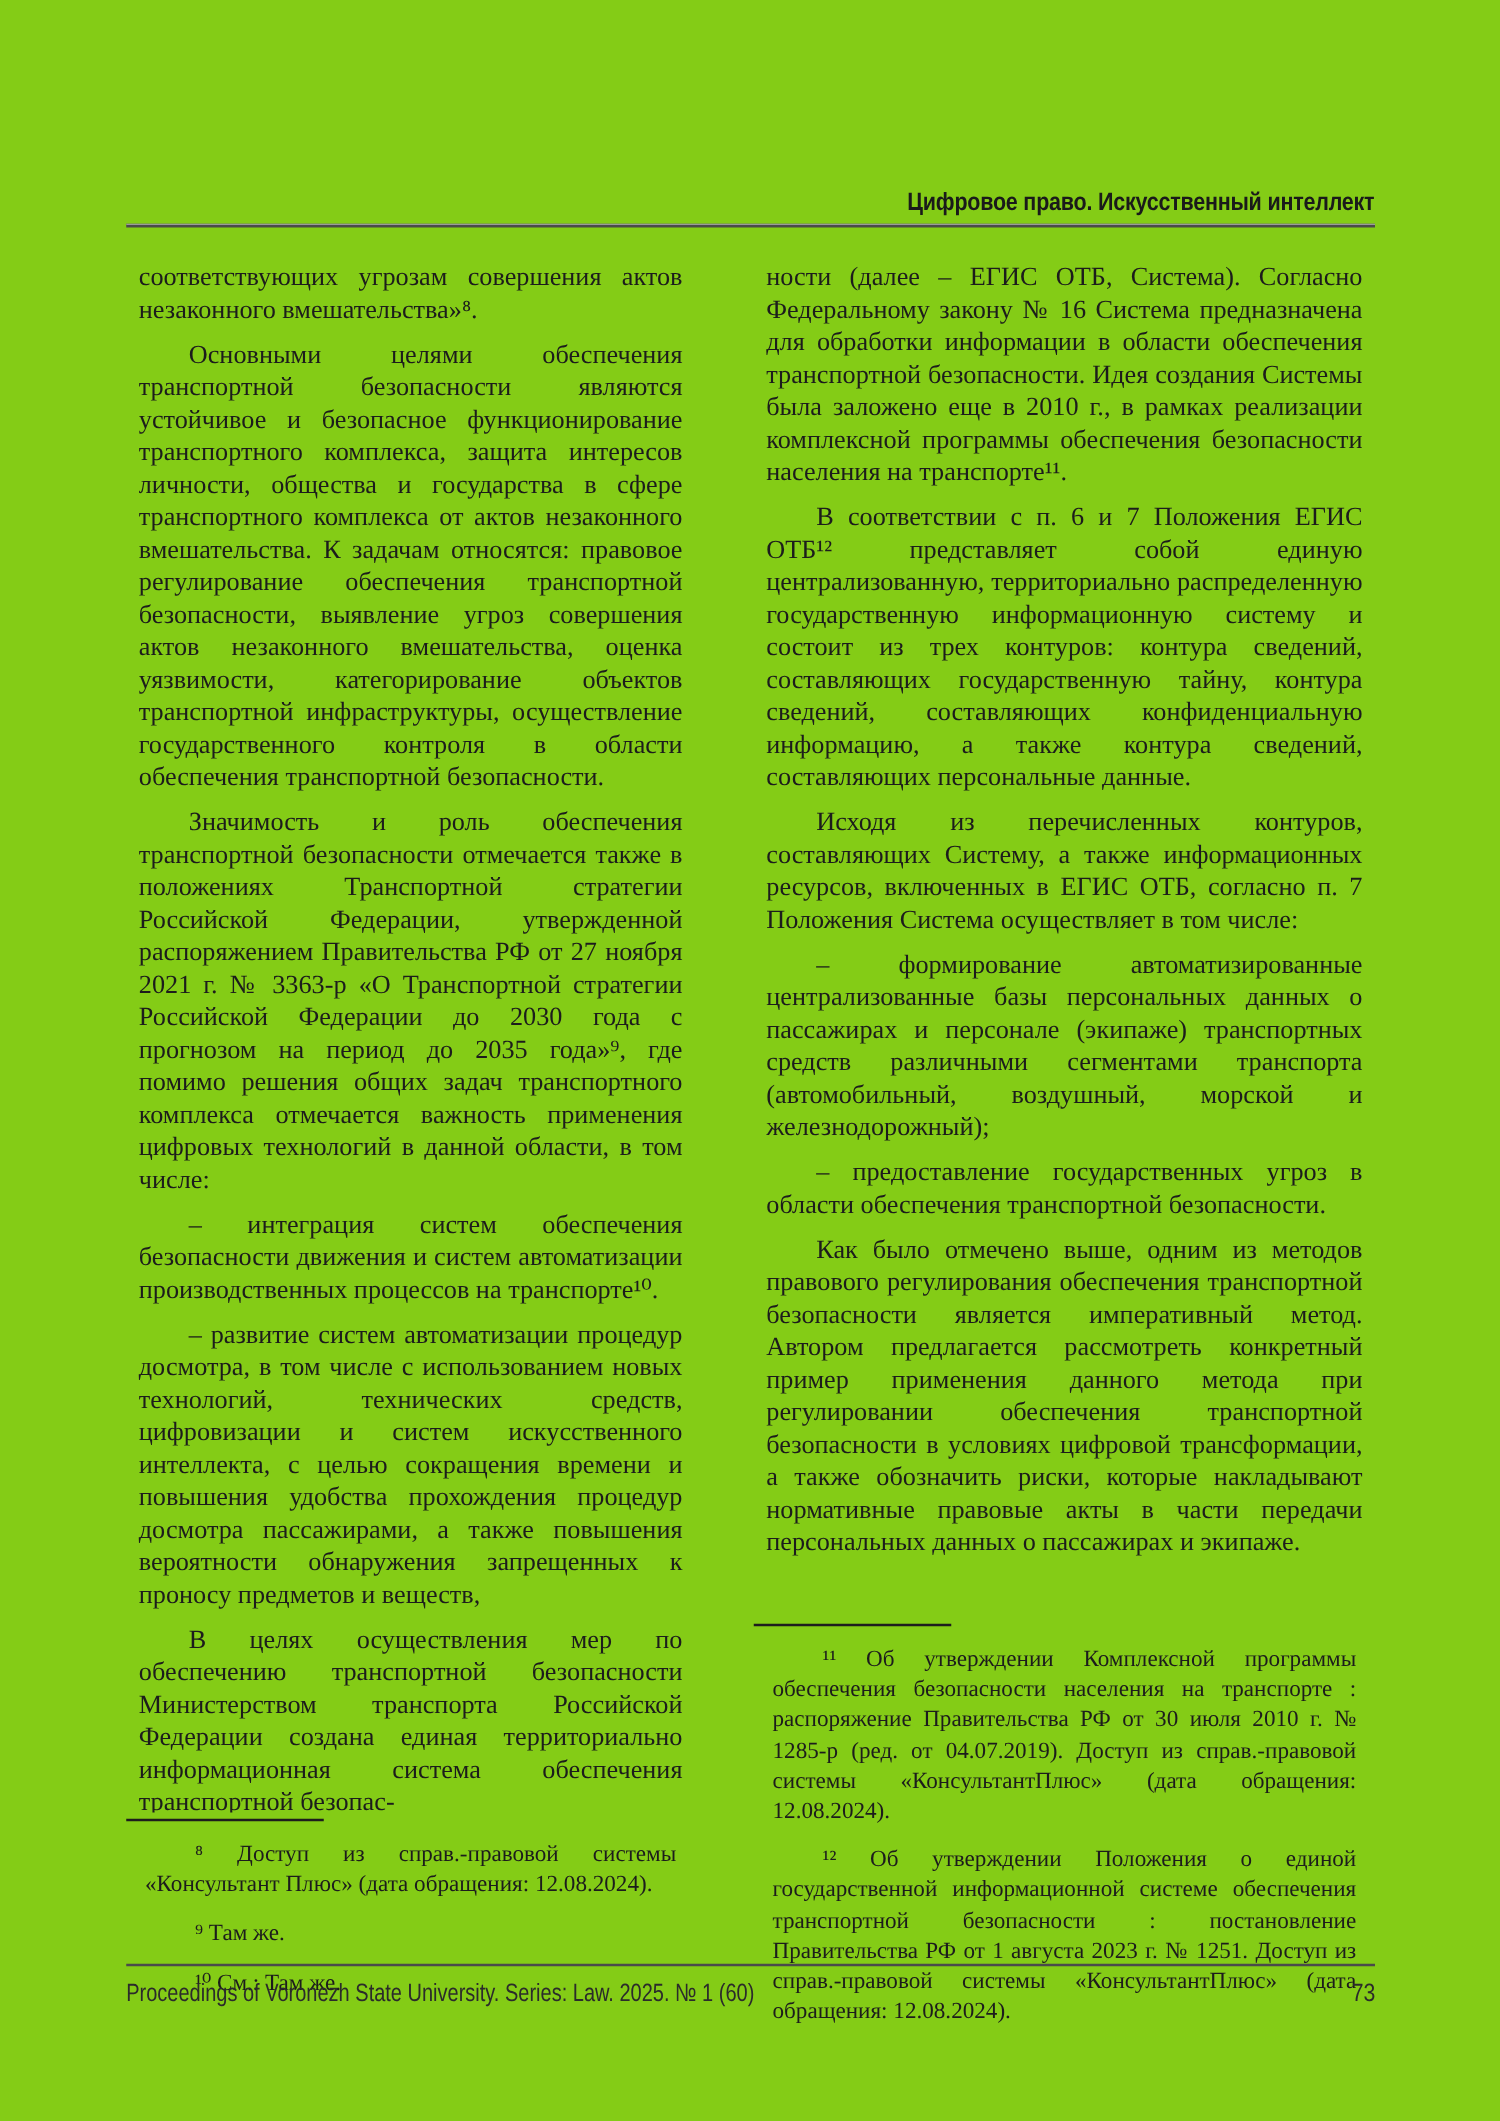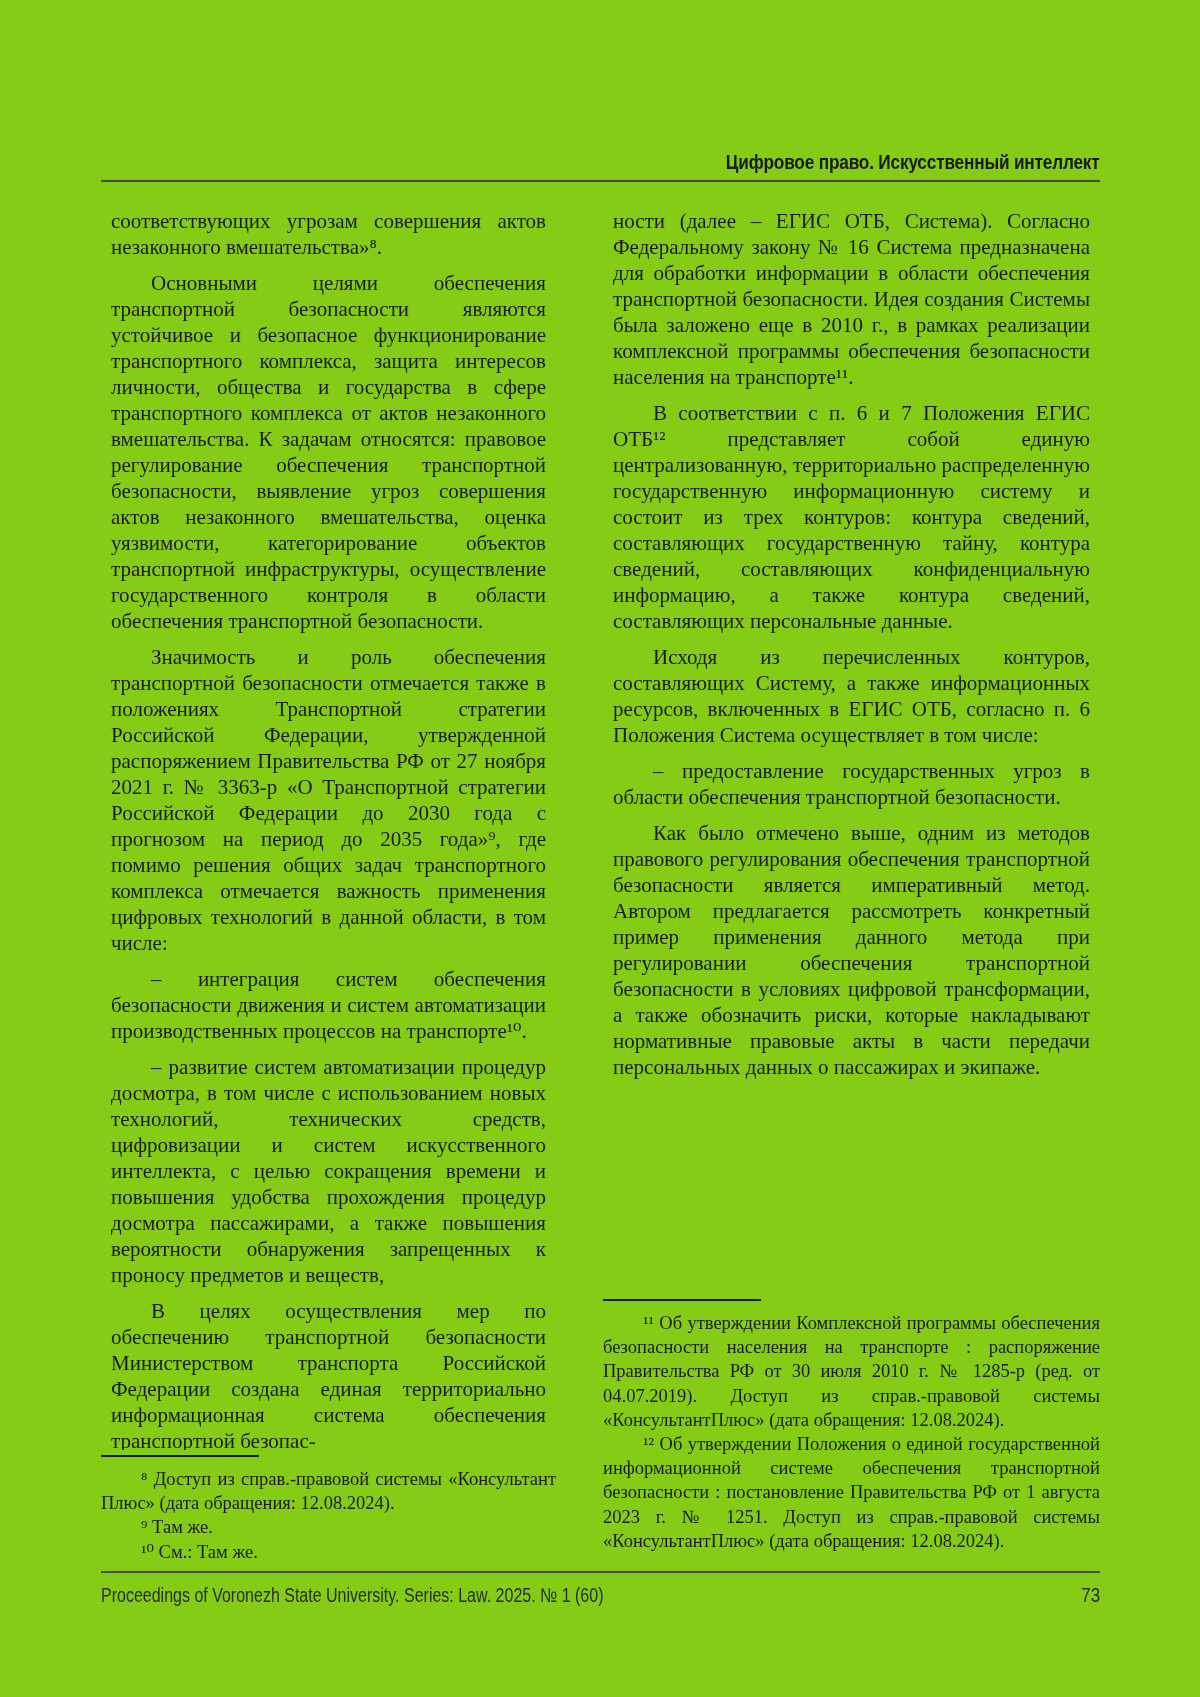--- a/index.html
+++ b/index.html
@@ -64,21 +64,21 @@
   }
   .fn-left  { left: 101px; top: 1455px; width: 455px; }
   .fn-right { left: 603px; top: 1299px; width: 497px; }
   .fn-rule {
     width: 158px;
     height: 2px;
     background: #1d1d1d;
     margin-bottom: 10px;
   }
   p.fn {
-    margin: 0;
+    margin: 15px;
     font-family: "Liberation Serif", "DejaVu Serif", serif;
     font-size: 18.5px;
     line-height: 24.2px;
     color: #1c1c1c;
     text-align: justify;
     text-indent: 40px;
     hyphens: none;
   }
 
   
@@ -127,21 +127,22 @@
     <p class="par">Основными целями обеспечения транспортной безопасности являются устойчивое и безопасное функционирование транспортного комплекса, защита интересов личности, общества и государства в сфере транспортного комплекса от актов незаконного вмешательства. К задачам относятся: правовое регулирование обеспечения транспортной безопасности, выявление угроз совершения актов незаконного вмешательства, оценка уязвимости, категорирование объектов транспортной инфраструктуры, осуществление государственного контроля в области обеспечения транспортной безопасности.</p>
     <p class="par">Значимость и роль обеспечения транспортной безопасности отмечается также в положениях Транспортной стратегии Российской Федерации, утвержденной распоряжением Правительства РФ от 27 ноября 2021 г. № 3363-р «О Транспортной стратегии Российской Федерации до 2030 года с прогнозом на период до 2035 года»⁹, где помимо решения общих задач транспортного комплекса отмечается важность применения цифровых технологий в данной области, в том числе:</p>
     <p class="par">– интеграция систем обеспечения безопасности движения и систем автоматизации производственных процессов на транспорте¹⁰.</p>
     <p class="par">– развитие систем автоматизации процедур досмотра, в том числе с использованием новых технологий, технических средств, цифровизации и систем искусственного интеллекта, с целью сокращения времени и повышения удобства прохождения процедур досмотра пассажирами, а также повышения вероятности обнаружения запрещенных к проносу предметов и веществ,</p>
     <p class="par">В целях осуществления мер по обеспечению транспортной безопасности Министерством транспорта Российской Федерации создана единая территориально информационная система обеспечения транспортной безопас-</p>
   </section>
 
   <section class="col col-right">
     <p class="par cont">ности (далее – ЕГИС ОТБ, Система). Согласно Федеральному закону № 16 Система предназначена для обработки информации в области обеспечения транспортной безопасности. Идея создания Системы была заложено еще в 2010 г., в рамках реализации комплексной программы обеспечения безопасности населения на транспорте¹¹.</p>
     <p class="par">В соответствии с п. 6 и 7 Положения ЕГИС ОТБ¹² представляет собой единую централизованную, территориально распределенную государственную информационную систему и состоит из трех контуров: контура сведений, составляющих государственную тайну, контура сведений, составляющих конфиденциальную информацию, а также контура сведений, составляющих персональные данные.</p>
-    <p class="par">Исходя из перечисленных контуров, составляющих Систему, а также информационных ресурсов, включенных в ЕГИС ОТБ, согласно п. 6 Положения Система осуществляет в том числе:</p>
+    <p class="par">Исходя из перечисленных контуров, составляющих Систему, а также информационных ресурсов, включенных в ЕГИС ОТБ, согласно п. 7 Положения Система осуществляет в том числе:</p>
+    <p class="par">– формирование автоматизированные централизованные базы персональных данных о пассажирах и персонале (экипаже) транспортных средств различными сегментами транспорта (автомобильный, воздушный, морской и железнодорожный);</p>
     <p class="par">– предоставление государственных угроз в области обеспечения транспортной безопасности.</p>
     <p class="par">Как было отмечено выше, одним из методов правового регулирования обеспечения транспортной безопасности является императивный метод. Автором предлагается рассмотреть конкретный пример применения данного метода при регулировании обеспечения транспортной безопасности в условиях цифровой трансформации, а также обозначить риски, которые накладывают нормативные правовые акты в части передачи персональных данных о пассажирах и экипаже.</p>
   </section>
 
   <div class="footnotes fn-left">
     <div class="fn-rule"></div>
     <p class="fn">⁸ Доступ из справ.-правовой системы «Консультант Плюс» (дата обращения: 12.08.2024).</p>
     <p class="fn">⁹ Там же.</p>
     <p class="fn">¹⁰ См.: Там же.</p>
   </div>

